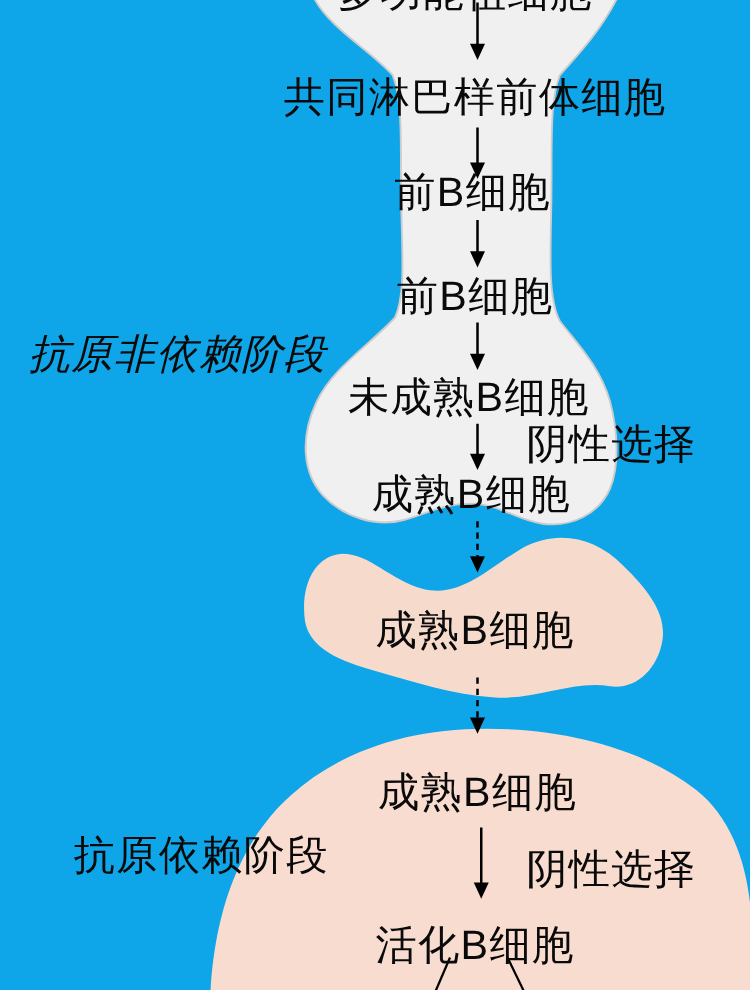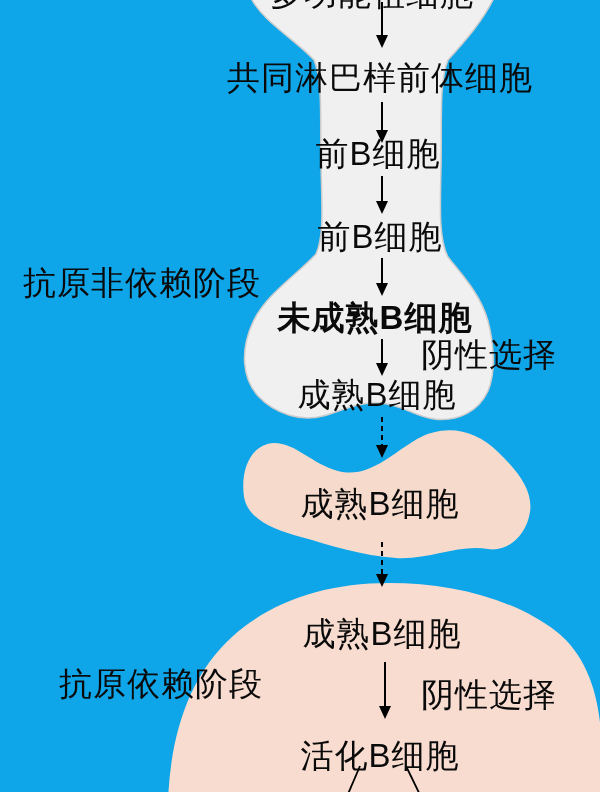--- a/index.html
+++ b/index.html
@@ -92,23 +92,23 @@
   </svg>
 
   <div class="lbl" style="left:372px; top:-24px;">多功能祖细胞</div>
 
   <div class="lbl" style="left:380px; top:60px;">共同淋巴样前体细胞</div>
 
   <div class="lbl" style="left:378px; top:136px;">前B细胞</div>
 
   <div class="lbl" style="left:380px; top:219px;text-align:center;">前B细胞</div>
 
-  <div class="lbl" style="left:142px; top:265px;">抗原非依赖阶段</div>
+  <div class="lbl" style="left:142px; top:265px;font-style:italic;">抗原非依赖阶段</div>
 
-  <div class="lbl" style="left:375px; top:300px;font-weight:bold;">未成熟B细胞</div>
+  <div class="lbl" style="left:375px; top:300px;">未成熟B细胞</div>
 
   <div class="lbl" style="left:489px; top:337px;">阴性选择</div>
 
   <div class="lbl" style="left:377px; top:377px;">成熟B细胞</div>
 
   <div class="lbl" style="left:380px; top:486px;">成熟B细胞</div>
 
   <div class="lbl" style="left:382px; top:616px;">成熟B细胞</div>
 
   <div class="lbl" style="left:161px; top:669px;font-family:Liberation Mono, monospace;">抗原依赖阶段</div>

